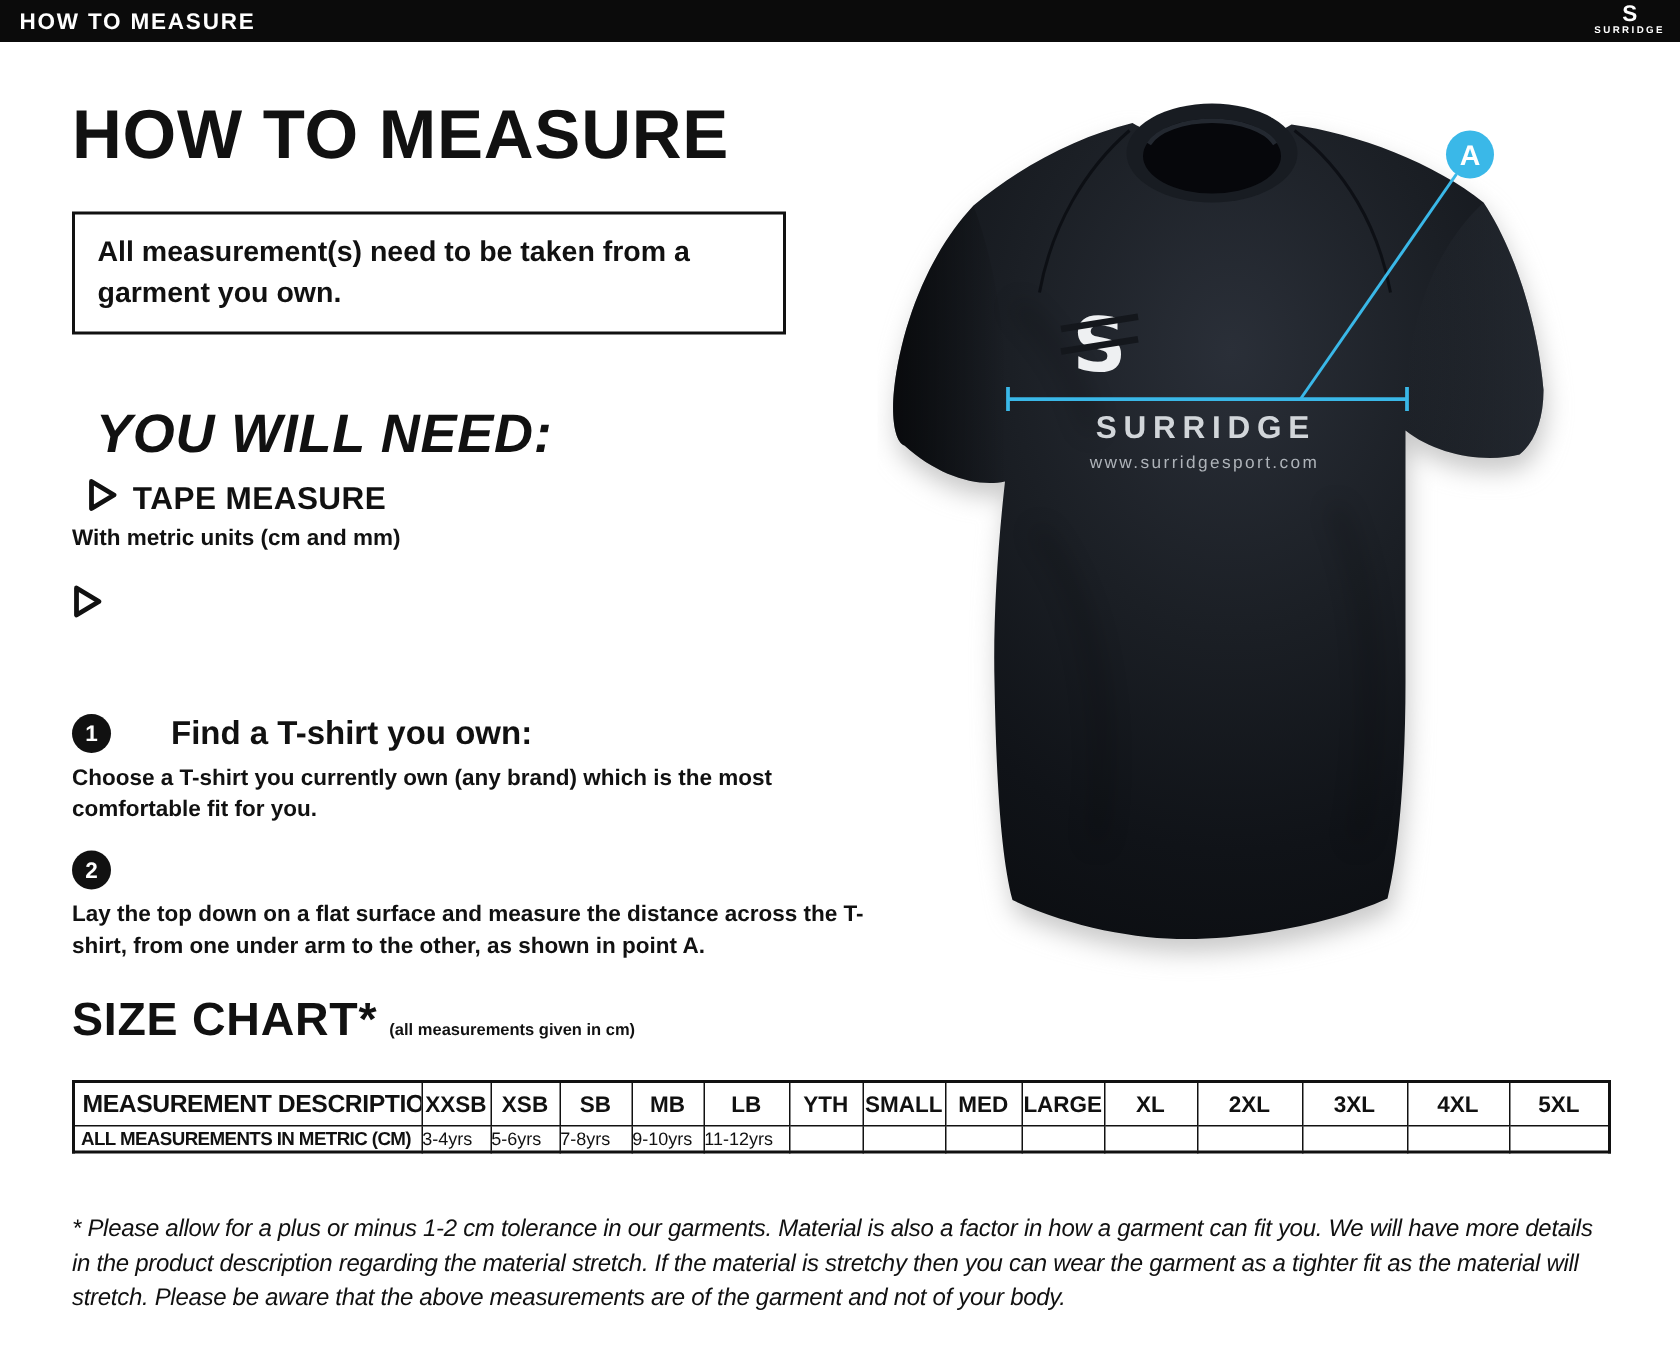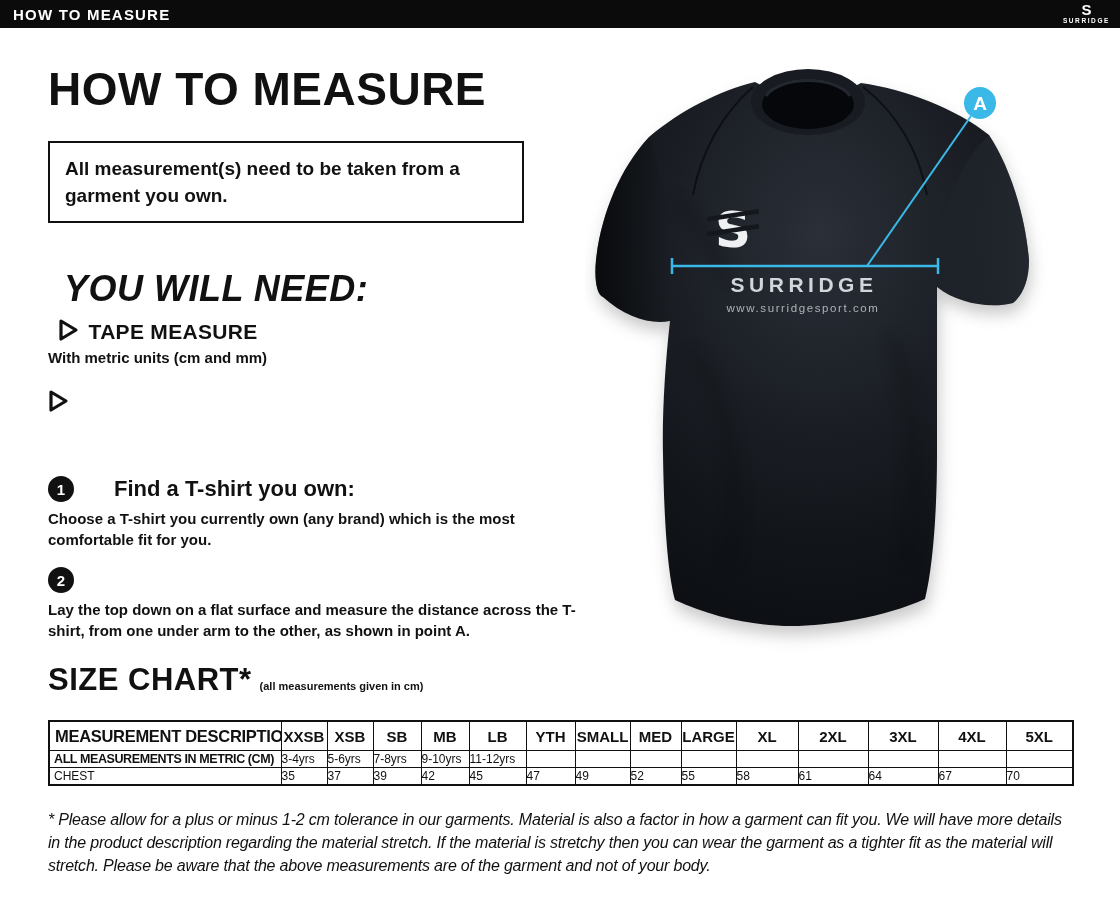--- a/index.html
+++ b/index.html
@@ -155,37 +155,20 @@
     <td></td>
     <td></td>
     <td></td>
     <td></td>
     <td></td>
     <td></td>
     <td></td>
     <td></td>
     <td></td>
   </tr>
-  <tr class="r-chest">
-    <td class="c-label">CHEST</td>
-    <td>35</td>
-    <td>37</td>
-    <td>39</td>
-    <td>42</td>
-    <td>45</td>
-    <td>47</td>
-    <td>49</td>
-    <td>52</td>
-    <td>55</td>
-    <td>58</td>
-    <td>61</td>
-    <td>64</td>
-    <td>67</td>
-    <td>70</td>
-  </tr>
 </tbody>
   </table>
 
 <p class="footnote">* Please allow for a plus or minus 1-2 cm tolerance in our garments. Material is also a factor in how a garment can fit you. We will have more details in the product description regarding the material stretch. If the material is stretchy then you can wear the garment as a tighter fit as the material will stretch. Please be aware that the above measurements are of the garment and not of your body.</p>
 
 <div class="shirt-wrap">
   <svg width="470" height="600" viewBox="0 0 470 600">
     <defs>
       <radialGradient id="bodyGrad" cx="52%" cy="28%" r="85%">
         <stop offset="0%" stop-color="#2a2f38"></stop>

